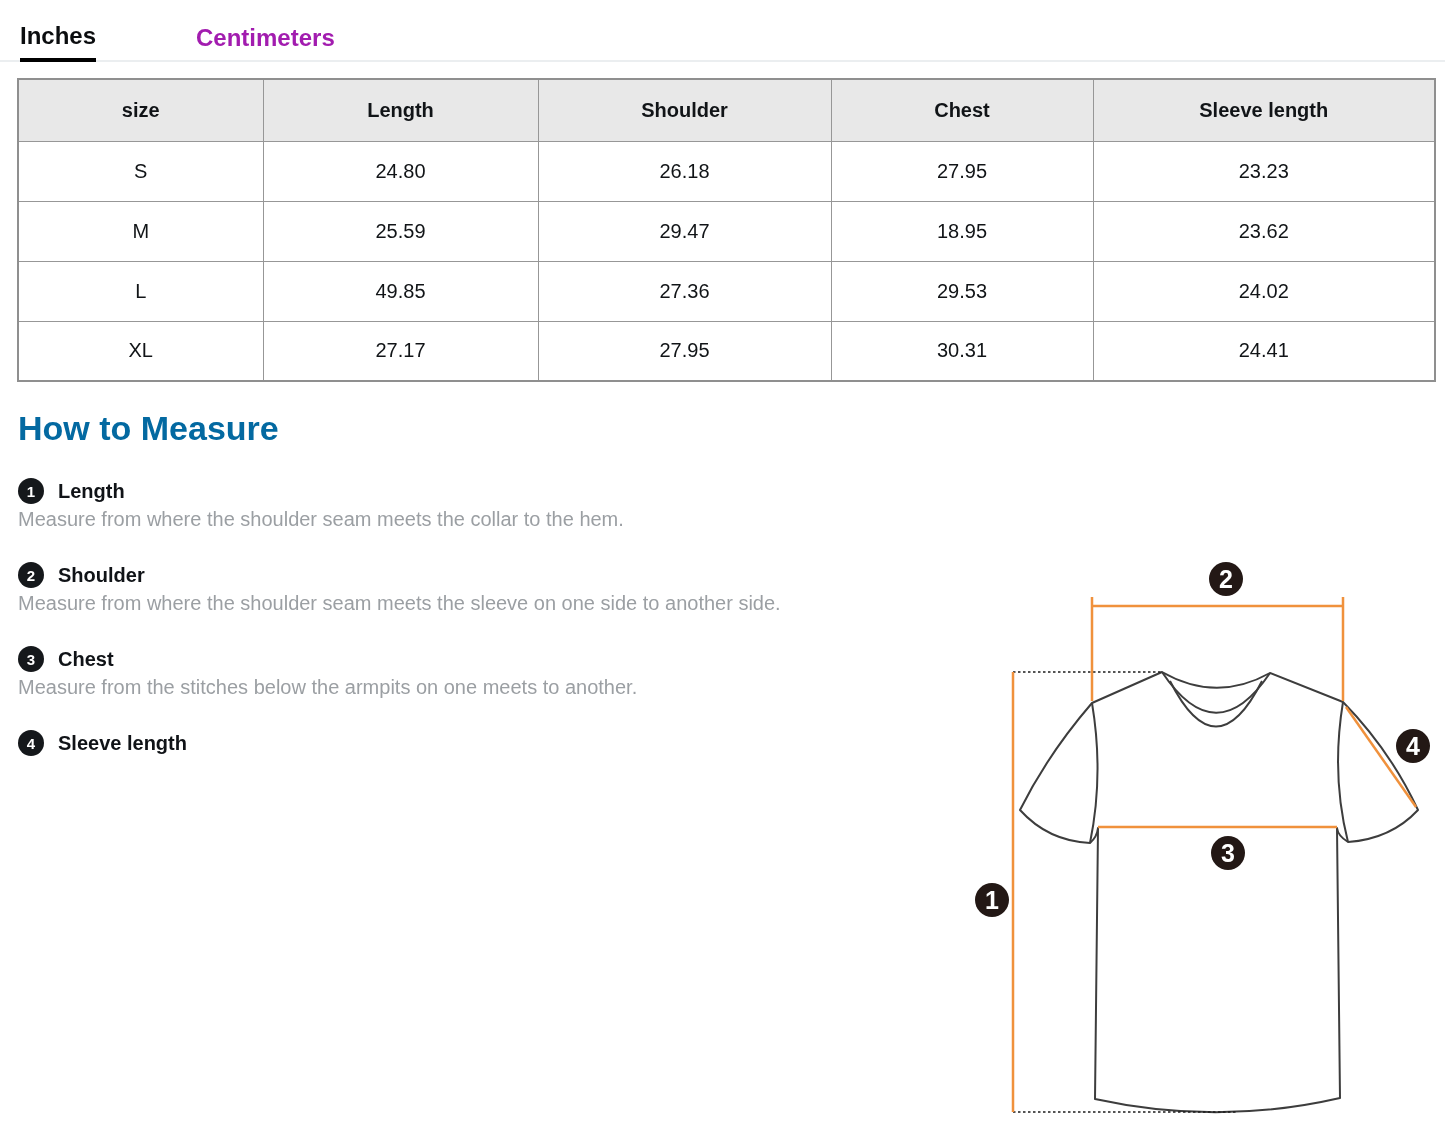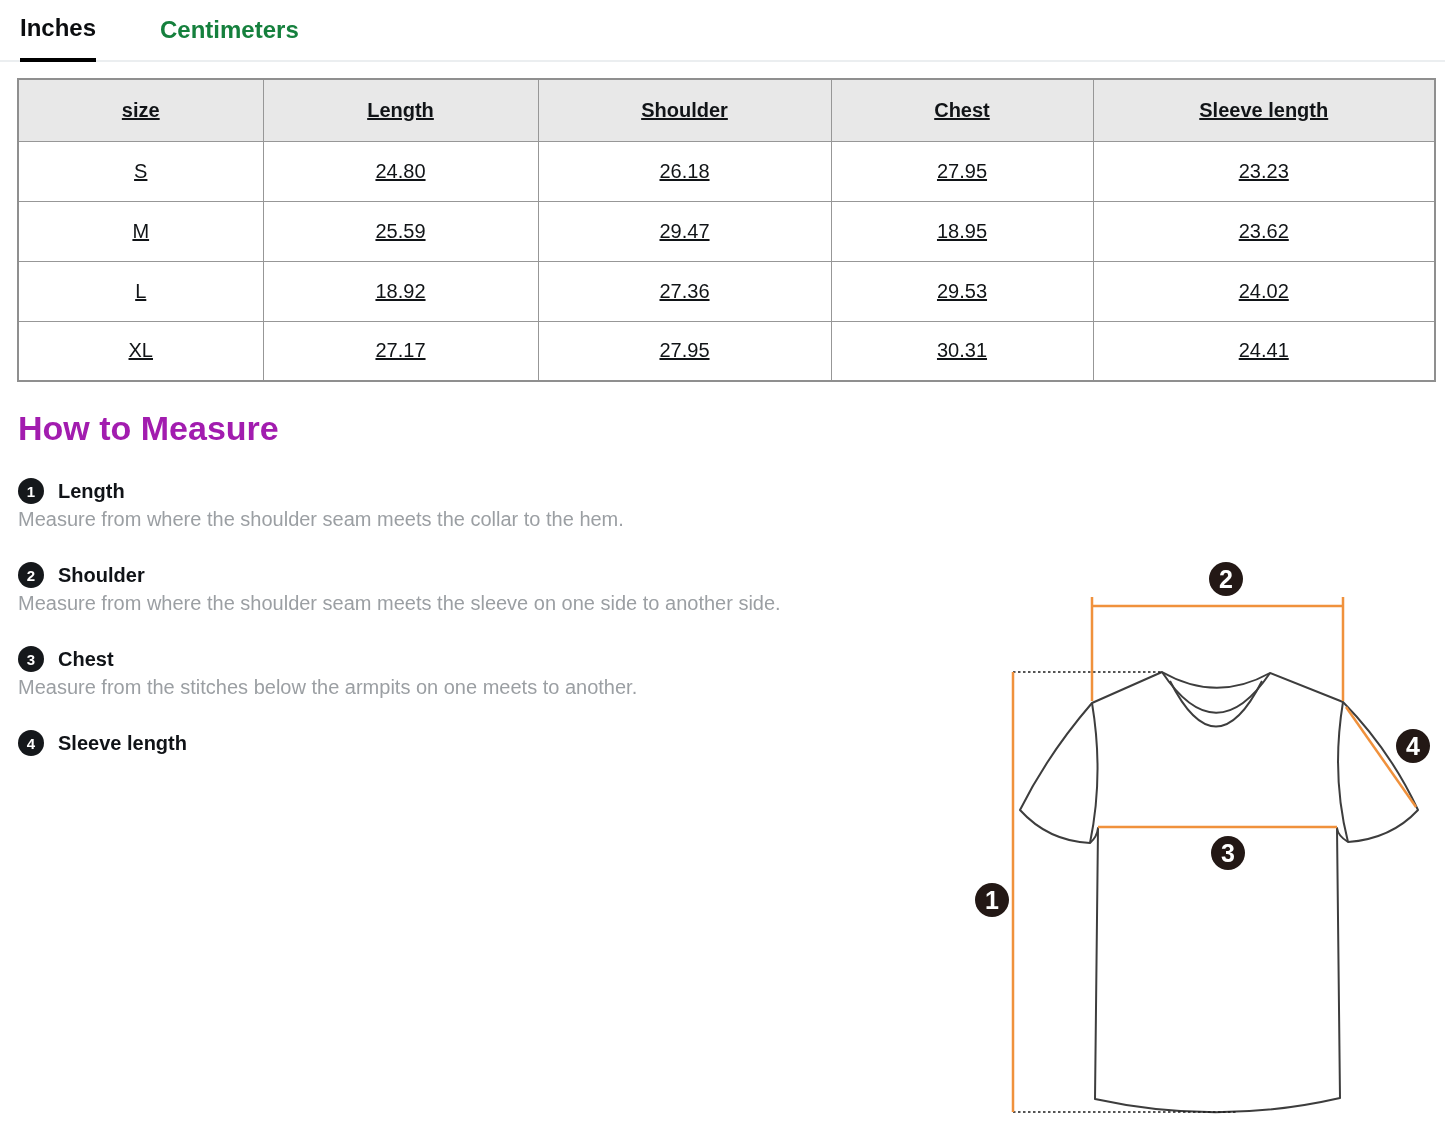--- a/index.html
+++ b/index.html
@@ -5,35 +5,35 @@
   * { box-sizing: border-box; }
   html,body { margin:0; padding:0; }
   body {
     width:1445px; height:1131px; position:relative; overflow:hidden;
     background:#ffffff; font-family:"Liberation Sans", sans-serif; color:#111417;
   }
 
   
   .tabs { display:flex; align-items:flex-end; gap:64px; padding-left:20px;
           border-bottom:2px solid #ebeef0; height:62px; }
-  .tab { font-size:24px; font-weight:700; padding:0 0 16px 0; cursor:pointer; }
+  .tab { font-size:24px; font-weight:700; padding:0 0 8px 0; cursor:pointer; }
   .tab.active { color:#0b0d0f; border-bottom:4px solid #000; margin-bottom:-2px; }
-  .tab.inactive { color:#15803d; }
+  .tab.inactive { color:#a21caf;margin-left:36px; }
 
   
   table.size-chart { border-collapse:collapse; table-layout:fixed;
-    width:1417px; margin:16px 0 0 17px; border:2px solid #8f8f8f;text-decoration:underline; }
+    width:1417px; margin:16px 0 0 17px; border:2px solid #8f8f8f; }
   table.size-chart th, table.size-chart td {
     border:1px solid #979797; text-align:center; font-size:20px; padding:0; }
   table.size-chart th { background:#e8e8e8; font-weight:700; height:62px; }
   table.size-chart td { height:60px; font-weight:400; }
   col.c0{width:245px;} col.c1{width:275px;} col.c2{width:293px;} col.c3{width:262px;} col.c4{width:342px;}
 
   
-  .htm-title { font-size:34px; font-weight:700; margin:27px 8px 0 18px; color:#a21caf; }
+  .htm-title { font-size:34px; font-weight:700; margin:27px 8px 0 18px; color:#0369a1; }
   .measure-list { margin-left:18px; }
   .m-item { display:flex; align-items:center; gap:14px; margin-top:30px; }
   .m-num { width:26px; height:26px; border-radius:50%; background:#15181b; color:#fff;
            font-size:15px; font-weight:700; display:flex; align-items:center; justify-content:center; }
   .m-label { font-size:20px; font-weight:700; color:#101317; }
   .m-desc { font-size:20px; color:#9b9fa3; margin-top:2px; line-height:26px; }
 
   
   .diagram { position:absolute; left:960px; top:550px; width:485px; height:575px; }
   .shirt { fill:#ffffff; stroke:#3d3d3d; stroke-width:2; stroke-linejoin:round; }
@@ -79,21 +79,21 @@
     </tr>
     <tr>
       <td>M</td>
       <td>25.59</td>
       <td>29.47</td>
       <td>18.95</td>
       <td>23.62</td>
     </tr>
     <tr>
       <td>L</td>
-      <td>18.92</td>
+      <td>49.85</td>
       <td>27.36</td>
       <td>29.53</td>
       <td>24.02</td>
     </tr>
     <tr>
       <td>XL</td>
       <td>27.17</td>
       <td>27.95</td>
       <td>30.31</td>
       <td>24.41</td>

